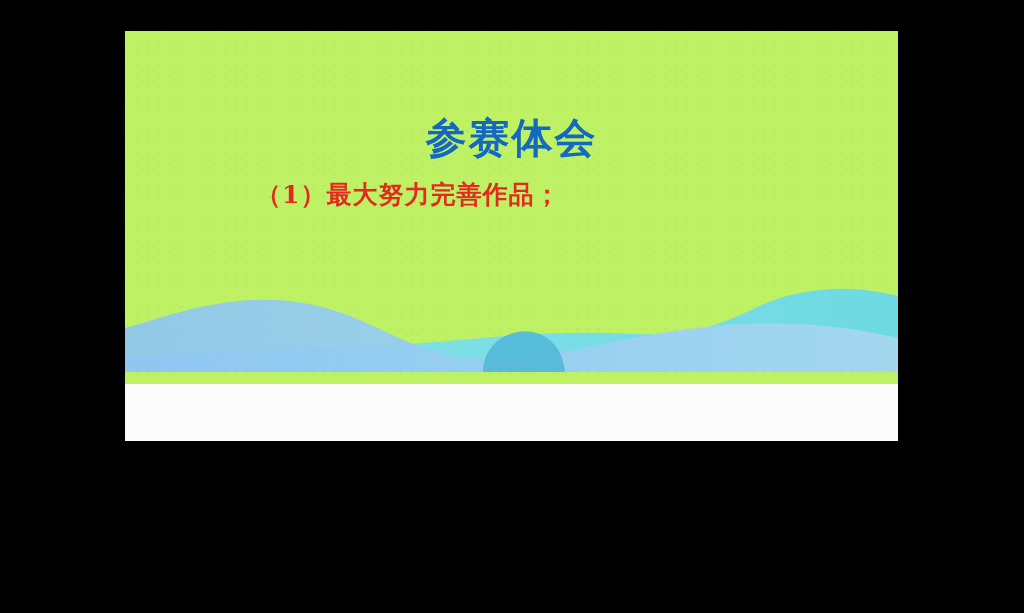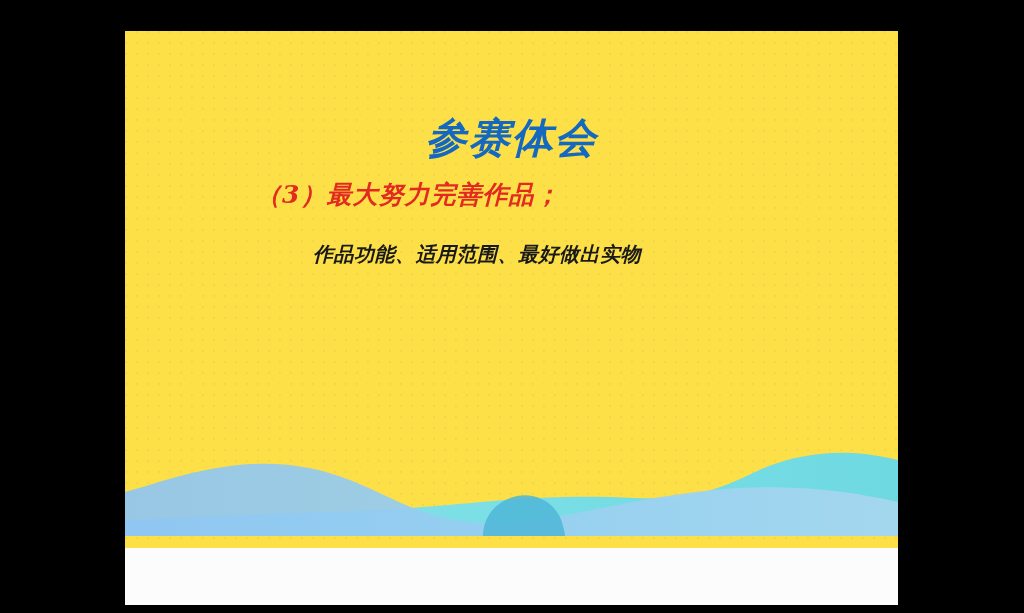--- a/index.html
+++ b/index.html
@@ -17,24 +17,23 @@
     height: 613px;
     background: #000000;
   }
 
   
   #slide {
     position: absolute;
     left: 125px;
     top: 31px;
     width: 773px;
-    height: 574px;
-    background-color: #fde047;
+    height: 410px;
+    background-color: #bef264;
     overflow: hidden;
-    font-style: italic;
   }
   
   #slide-texture {
     position: absolute;
     inset: 0;
     background-image:
       radial-gradient(circle at 1px 1px, rgba(120,125,140,0.10) 0.7px, transparent 0.8px),
       radial-gradient(circle at 4px 8px, rgba(120,125,140,0.055) 0.6px, transparent 0.7px);
     background-size: 11px 11px, 17px 19px;
     pointer-events: none;
@@ -110,22 +109,21 @@
 
 <div id="stage">
 
   <div id="slide">
 
     <div id="slide-texture"></div>
 
     <div id="title">参赛体会</div>
 
     <div id="body-block">
-      <div class="line level1">（3）最大努力完善作品；</div>
-      <div class="line level2">作品功能、适用范围、最好做出实物</div>
+      <div class="line level1">（1）最大努力完善作品；</div>
     </div>
 
     <div id="wave-graphic">
       <svg viewBox="0 0 773 100" preserveAspectRatio="none" xmlns="http://www.w3.org/2000/svg">
         <defs>
           <linearGradient id="gradBack" x1="0" y1="0" x2="1" y2="0">
             <stop offset="0%" stop-color="#9fd8f5"></stop>
             <stop offset="35%" stop-color="#7fe0e6"></stop>
             <stop offset="70%" stop-color="#74dce4"></stop>
             <stop offset="100%" stop-color="#6fd9e2"></stop>

